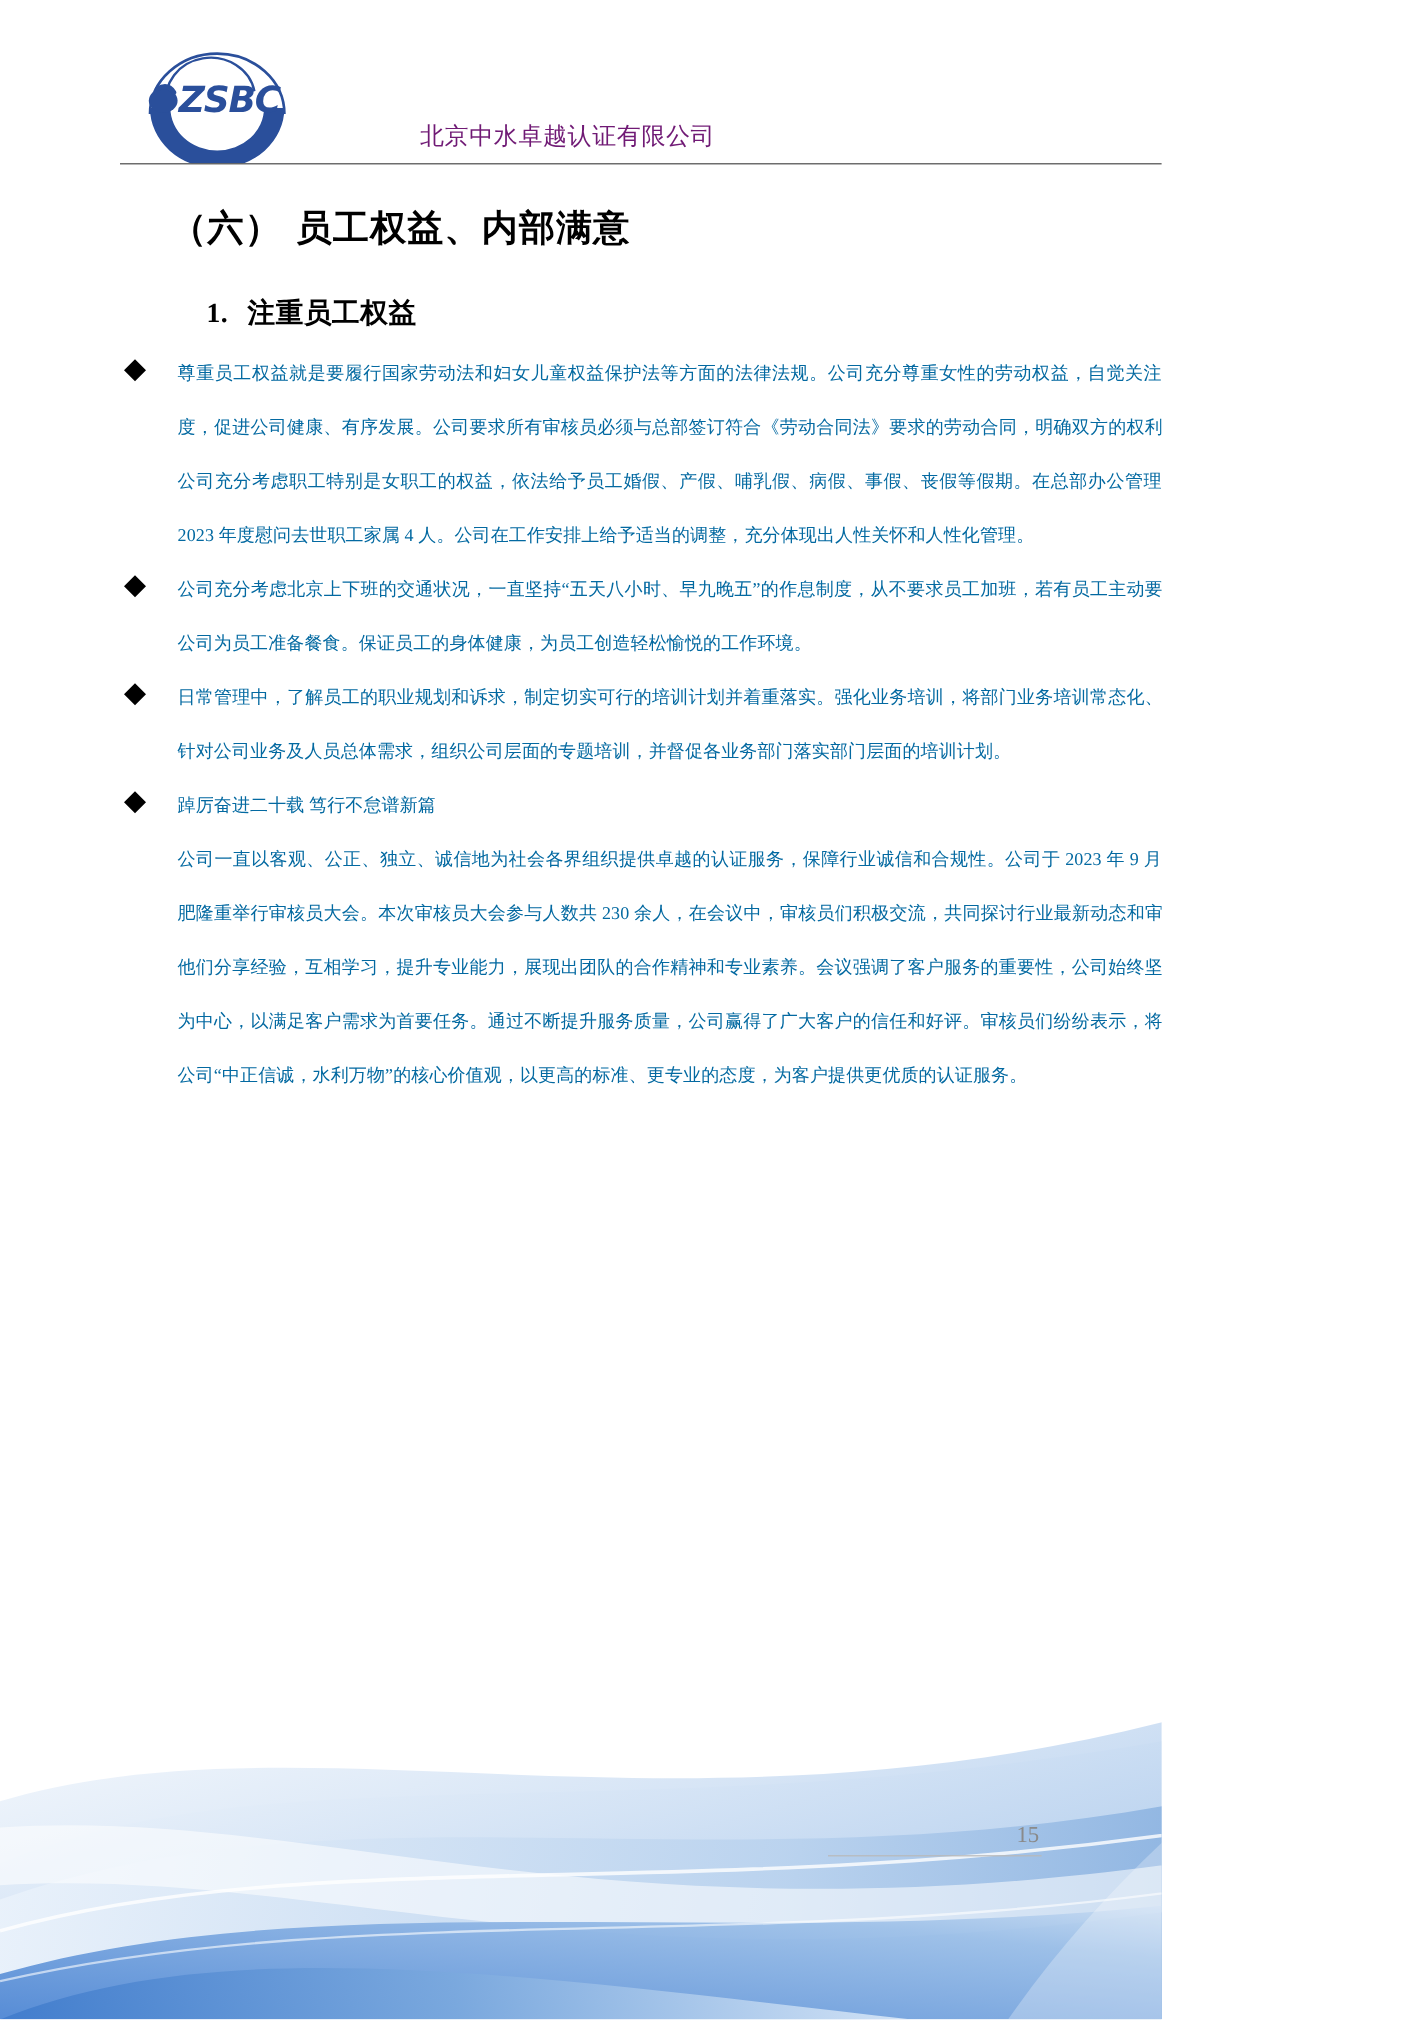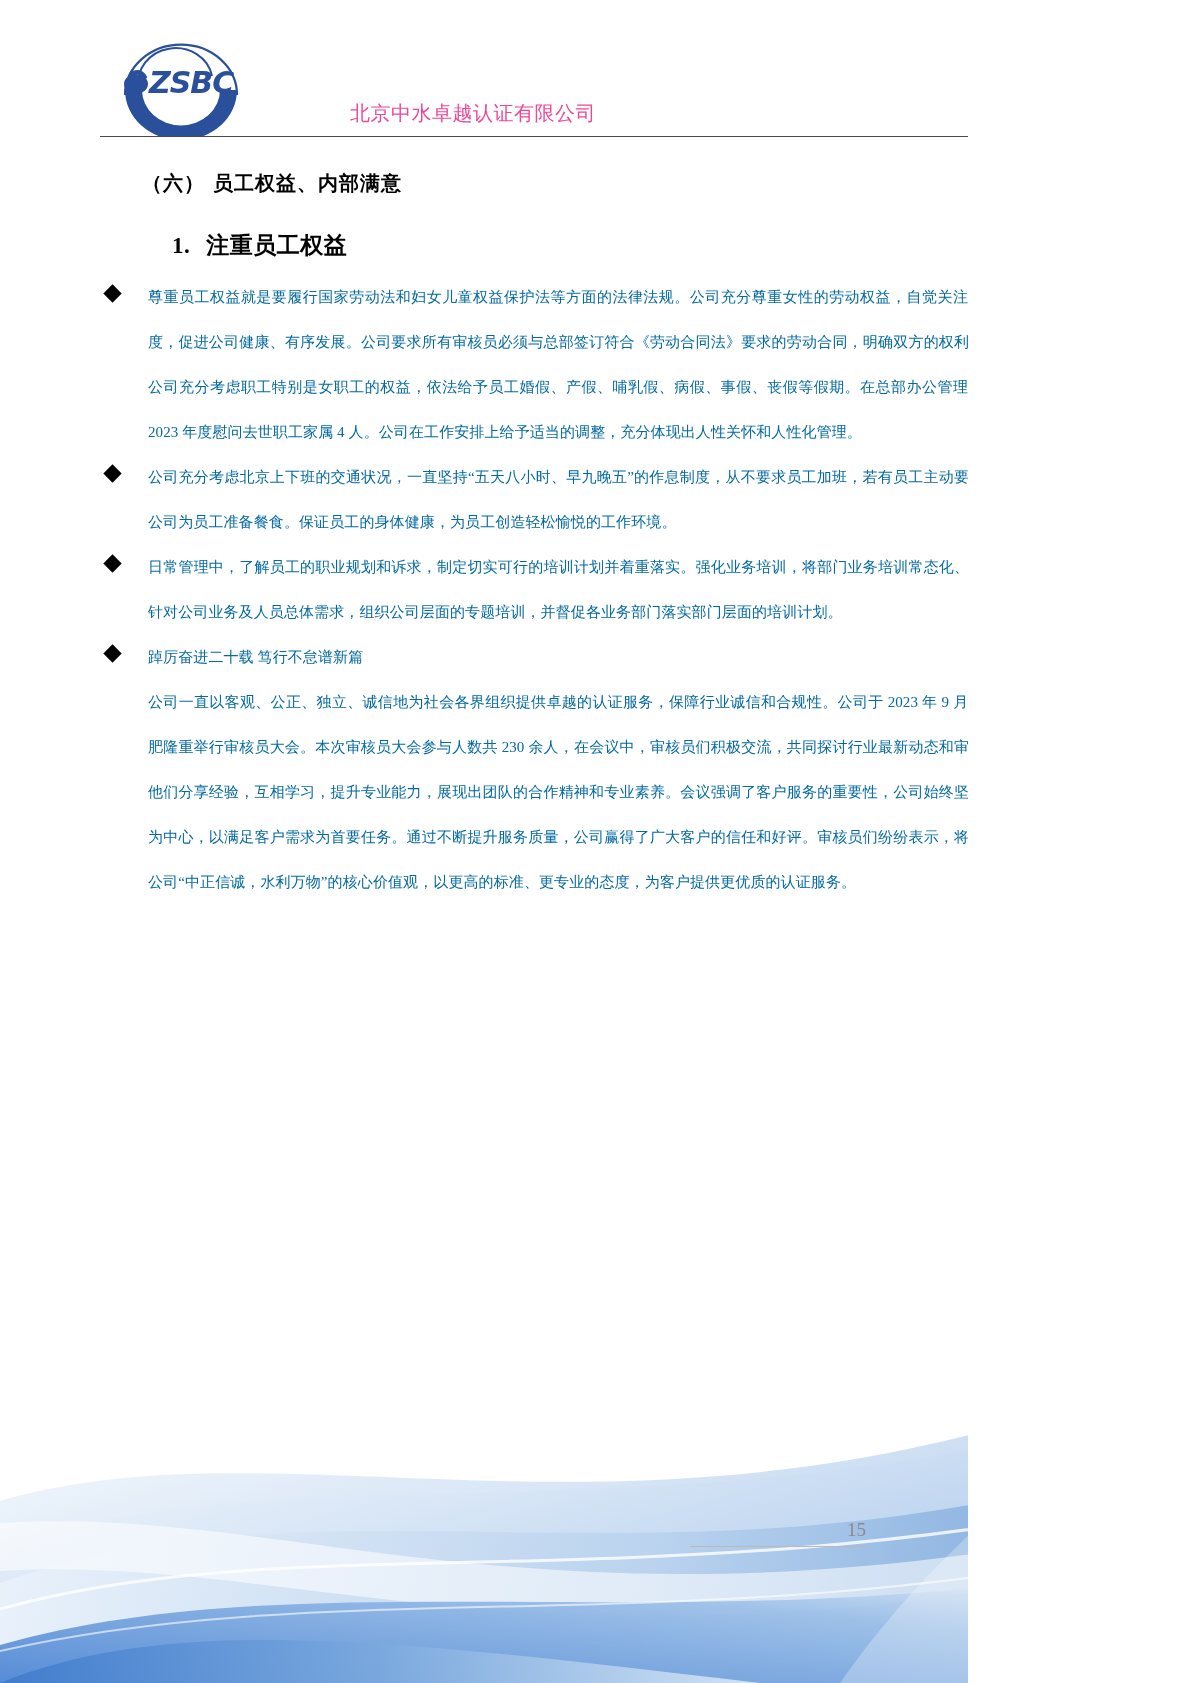--- a/index.html
+++ b/index.html
@@ -32,21 +32,21 @@
     top: 6px;
     width: 150px;
     height: 104px;
   }
   .company-name {
     position: absolute;
     left: 250px;
     top: 74px;
     font-family: "DejaVu Sans", "Liberation Sans", sans-serif;
     font-size: 20px;
-    color: #ec4899;
+    color: #701a75;
     letter-spacing: 0.5px;
     white-space: nowrap;
   }
   .header-rule {
     position: absolute;
     left: 100px;
     top: 136px;
     width: 930px;
     height: 0;
     border-top: 1.6px solid #4a4a4a;
@@ -55,21 +55,21 @@
   
   .content {
     position: absolute;
     left: 100px;
     top: 150px;
     width: 930px;
   }
   .section-title {
     font-family: "DejaVu Sans", "Liberation Sans", sans-serif;
     font-weight: bold;
-    font-size: 20px;
+    font-size: 30px;
     color: #000;
     letter-spacing: 1px;
     margin: 18px 0 0 42px;
     line-height: 1.5;
   }
   .sub-title {
     font-family: "Liberation Serif", "DejaVu Serif", serif;
     font-weight: bold;
     font-size: 23px;
     color: #000;

